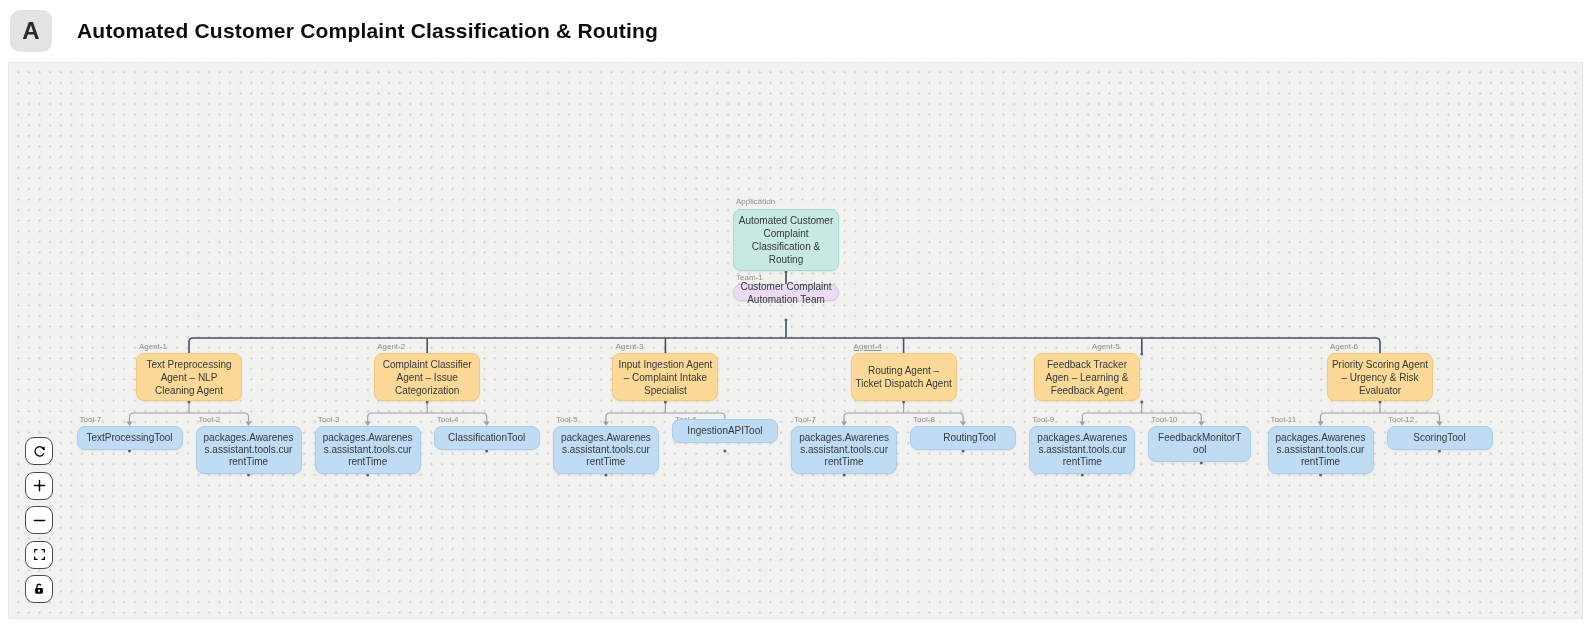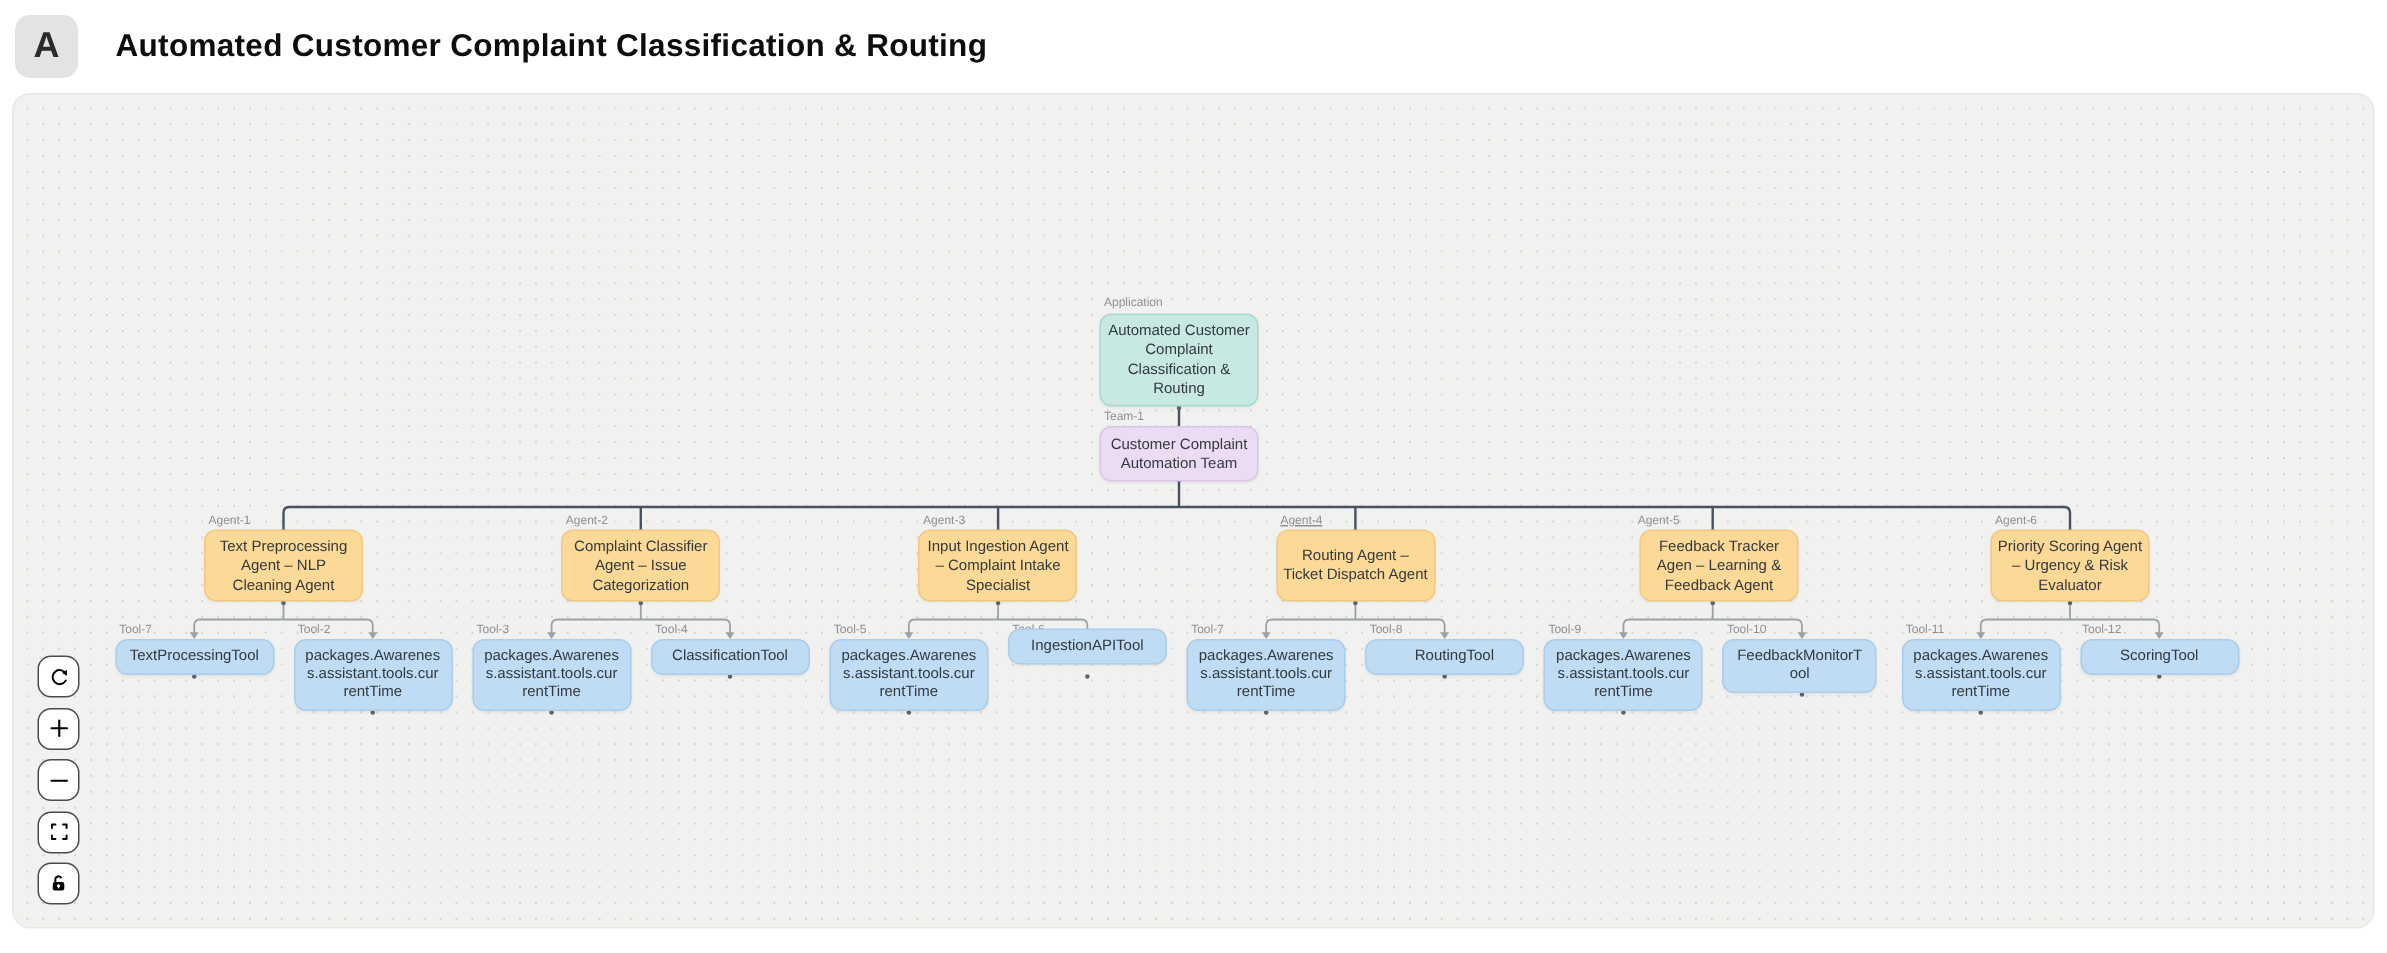--- a/index.html
+++ b/index.html
@@ -11,29 +11,29 @@
   .logo { width: 42px; height: 42px; border-radius: 10px; background: #e3e3e3;
     display: flex; align-items: center; justify-content: center;
     font-size: 24px; font-weight: 600; color: #2b2b2b; }
   .title { margin-left: 25px; font-size: 21px; font-weight: 700; color: #0d0d0d; letter-spacing: .2px; }
 
   
   .canvas { position: relative; width: 1575px; height: 557px; margin: 0 8px;
     background-color: #f1f1ef;
     background-image: radial-gradient(#d3d3d0 1px, transparent 1px);
     background-size: 10.6px 10.6px; background-position: 4px 4px;
-    border: 1px solid #e7e7e4; border-radius: 12px; }
+    border: 1px solid #e7e7e4; border-radius: 0; }
   .edges { position: absolute; left: 0; top: 0; width: 1575px; height: 557px; pointer-events: none; }
 
   .node { position: absolute; border-radius: 8px; display: flex; align-items: center;
     justify-content: center; text-align: center; color: #33393e;
     font-size: 10px; line-height: 13px; padding: 3px 3px; box-shadow: 0 1px 2px rgba(0,0,0,.05); }
   .app-node  { left: 724px; top: 146px; width: 106px; height: 62px;
     background: var(--c-app); border: 1px solid var(--c-app-b); }
-  .team-node { left: 724px; top: 221px; width: 106px; height: 37px;
+  .team-node { left: 724px; top: 221px; width: 106px; height: 17px;
     background: var(--c-team); border: 1px solid var(--c-team-b); }
   .agent-node { width: 106px; height: 48px; background: var(--c-agent); border: 1px solid var(--c-agent-b); }
   .tool-node { width: 106px; min-height: 24px; padding: 5px 7px;
     background: var(--c-tool); border: 1px solid var(--c-tool-b); line-height: 12px; }
   .wrap-hard { word-break: break-all; }
 
   .node-tag { position: absolute; font-size: 8px; line-height: 10px; color: #8f8f8f; white-space: nowrap; }
   .app-tag  { left: 727px; top: 134px; }
   .team-tag { left: 727px; top: 210px; }
 
@@ -123,21 +123,21 @@
       <div class="node tool-node wrap-hard" style="left: 543.9px; top: 363px; width: 106px;">packages.Awareness.assistant.tools.currentTime</div>
       <div class="node-tag" style="left: 665.9px; top: 352px;">Tool-6</div>
       <div class="node tool-node" style="left: 662.9px; top: 356px; width: 106px;">IngestionAPITool</div>
       <div class="node-tag" style="left: 844.6px; top: 278.5px; text-decoration: underline;">Agent-4</div>
       <div class="node agent-node" style="left: 841.6px; top: 290px;">Routing Agent – Ticket Dispatch Agent</div>
       <div class="node-tag" style="left: 785.1px; top: 352px;">Tool-7</div>
       <div class="node tool-node wrap-hard" style="left: 782.1px; top: 363px; width: 106px;">packages.Awareness.assistant.tools.currentTime</div>
       <div class="node-tag" style="left: 904.1px; top: 352px;">Tool-8</div>
       <div class="node tool-node" style="left: 901.1px; top: 363px; width: 106px; padding-left: 20px;">RoutingTool</div>
       <div class="node-tag" style="left: 1082.8px; top: 278.5px;">Agent-5</div>
-      <div class="node agent-node" style="left: 1084px; top: 290px;">Feedback Tracker Agen – Learning &amp; Feedback Agent</div>
+      <div class="node agent-node" style="left: 1025px; top: 290px;">Feedback Tracker Agen – Learning &amp; Feedback Agent</div>
       <div class="node-tag" style="left: 1023.3px; top: 352px;">Tool-9</div>
       <div class="node tool-node wrap-hard" style="left: 1020.3px; top: 363px; width: 106px;">packages.Awareness.assistant.tools.currentTime</div>
       <div class="node-tag" style="left: 1142.3px; top: 352px;">Tool-10</div>
       <div class="node tool-node wrap-hard" style="left: 1139.3px; top: 363px; width: 103px;">FeedbackMonitorTool</div>
       <div class="node-tag" style="left: 1321px; top: 278.5px;">Agent-6</div>
       <div class="node agent-node" style="left: 1318px; top: 290px;">Priority Scoring Agent – Urgency &amp; Risk Evaluator</div>
       <div class="node-tag" style="left: 1261.5px; top: 352px;">Tool-11</div>
       <div class="node tool-node wrap-hard" style="left: 1258.5px; top: 363px; width: 106px;">packages.Awareness.assistant.tools.currentTime</div>
       <div class="node-tag" style="left: 1379px; top: 352px;">Tool-12</div>
       <div class="node tool-node" style="left: 1377.5px; top: 363px; width: 106px;">ScoringTool</div>

